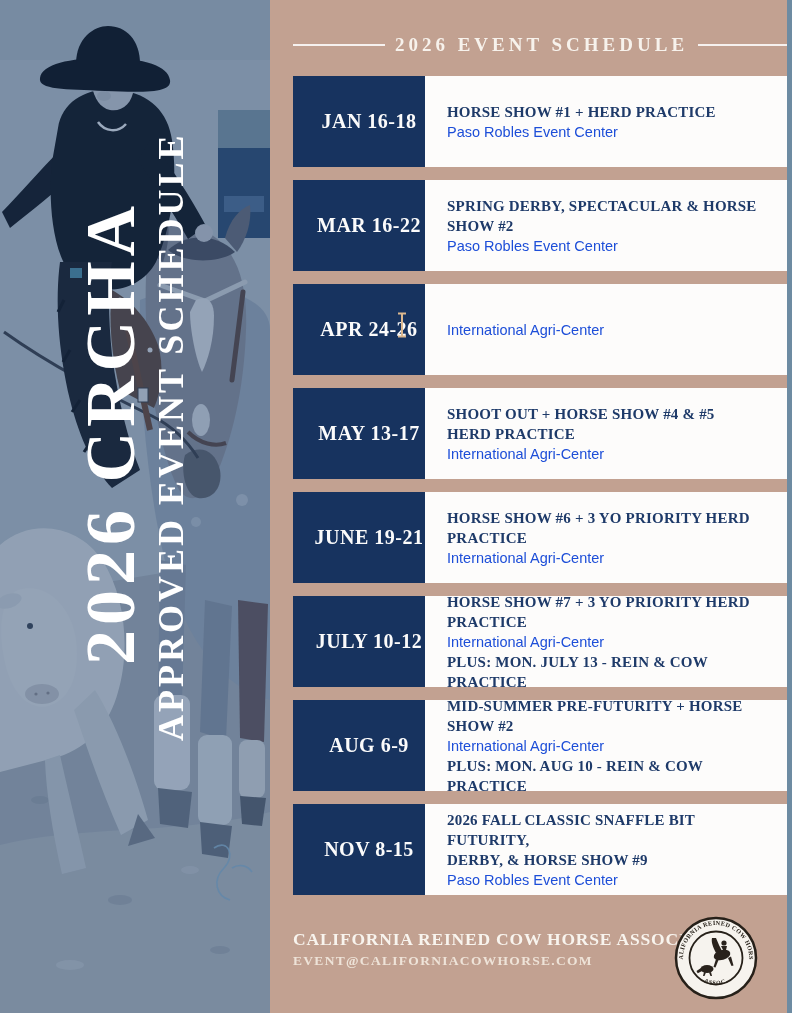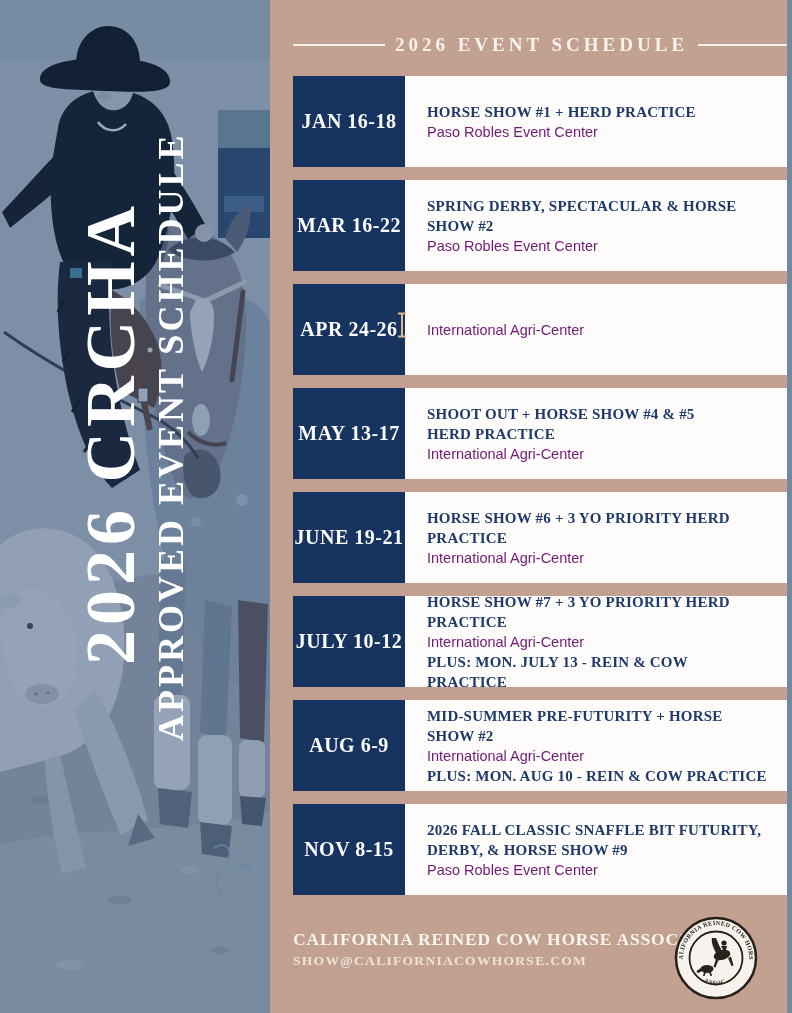--- a/index.html
+++ b/index.html
@@ -22,28 +22,28 @@
     display:flex; align-items:center; gap:10px;
     margin:34px 0 0 23px; width:497px;
     color:#f7f2ec; font-size:19px; font-weight:700; letter-spacing:4px; white-space:nowrap;
   }
   .rule { flex:1; height:1.5px; background:rgba(255,255,255,0.85); }
   .events { margin:20px 0 0 23px; width:494px; display:flex; flex-direction:column; gap:13px; }
   .event-card { display:flex; height:91px; }
   .date-box {
     width:112px; flex:0 0 112px; background:#17335f; color:#fbfbfb;
     display:flex; align-items:center; justify-content:center;
-    font-size:20px; font-weight:700; letter-spacing:0.5px;
+    font-size:20px; font-weight:700; letter-spacing:0.5px;padding-left:20px;
   }
   .event-body {
     flex:1; background:#fdfcfb; display:flex; flex-direction:column; justify-content:center;
     padding-left:22px; padding-right:20px;
   }
   .event-title, .event-plus { color:#1e3a69; font-weight:700; font-size:15px; line-height:20px; letter-spacing:0.2px; }
-  .event-venue { font-family:"Liberation Sans", sans-serif; color:#701a75; font-size:14.5px; line-height:20px; }
+  .event-venue { font-family:"Liberation Sans", sans-serif; color:#1d4ed8; font-size:14.5px; line-height:20px; }
   .sched-footer { position:relative; margin:33px 0 0 23px; width:470px; }
   .footer-org   { color:#f8f4ee; font-size:17.5px; font-weight:700; letter-spacing:0.8px; line-height:22px; }
   .footer-email { color:#eee3d8; font-size:13.5px; font-weight:700; letter-spacing:1.3px; line-height:18px; margin-top:2px; }
   .seal { position:absolute; left:381px; top:-12px; width:84px; height:84px; }
   .edge-strip { position:absolute; right:0; top:0; width:5px; height:1013px; background:#6d8ba2; }
   .ibeam { position:absolute; left:396px; top:312px; }
 </style>
 </head>
 <body>
 
@@ -219,21 +219,21 @@
           <div class="event-title">2026 FALL CLASSIC SNAFFLE BIT FUTURITY,</div>
           <div class="event-title">DERBY, &amp; HORSE SHOW #9</div>
           <div class="event-venue">Paso Robles Event Center</div>
         </div>
       </article>
 
     </section>
 
     <footer class="sched-footer">
       <div class="footer-org">CALIFORNIA REINED COW HORSE ASSOCIATION</div>
-      <div class="footer-email">SHOW@CALIFORNIACOWHORSE.COM</div>
+      <div class="footer-email">EVENT@CALIFORNIACOWHORSE.COM</div>
       <svg class="seal" viewBox="0 0 84 84" aria-hidden="true">
         <circle cx="42" cy="42" r="40" fill="#f6f3ee" stroke="#262019" stroke-width="2.5"></circle>
         <circle cx="42" cy="42" r="26.5" fill="none" stroke="#262019" stroke-width="1.8"></circle>
         <defs>
           <path id="sealTop" d="M 9,42 A 33,33 0 1,1 75,42"></path>
           <path id="sealBottom" d="M 17,52 A 27,27 0 0,0 67,52"></path>
         </defs>
         <text font-size="6.2" font-weight="bold" fill="#262019" letter-spacing="0.4" font-family="Liberation Serif, serif">
           <textPath href="#sealTop" startOffset="50%" text-anchor="middle">CALIFORNIA REINED COW HORSE</textPath>
         </text>

